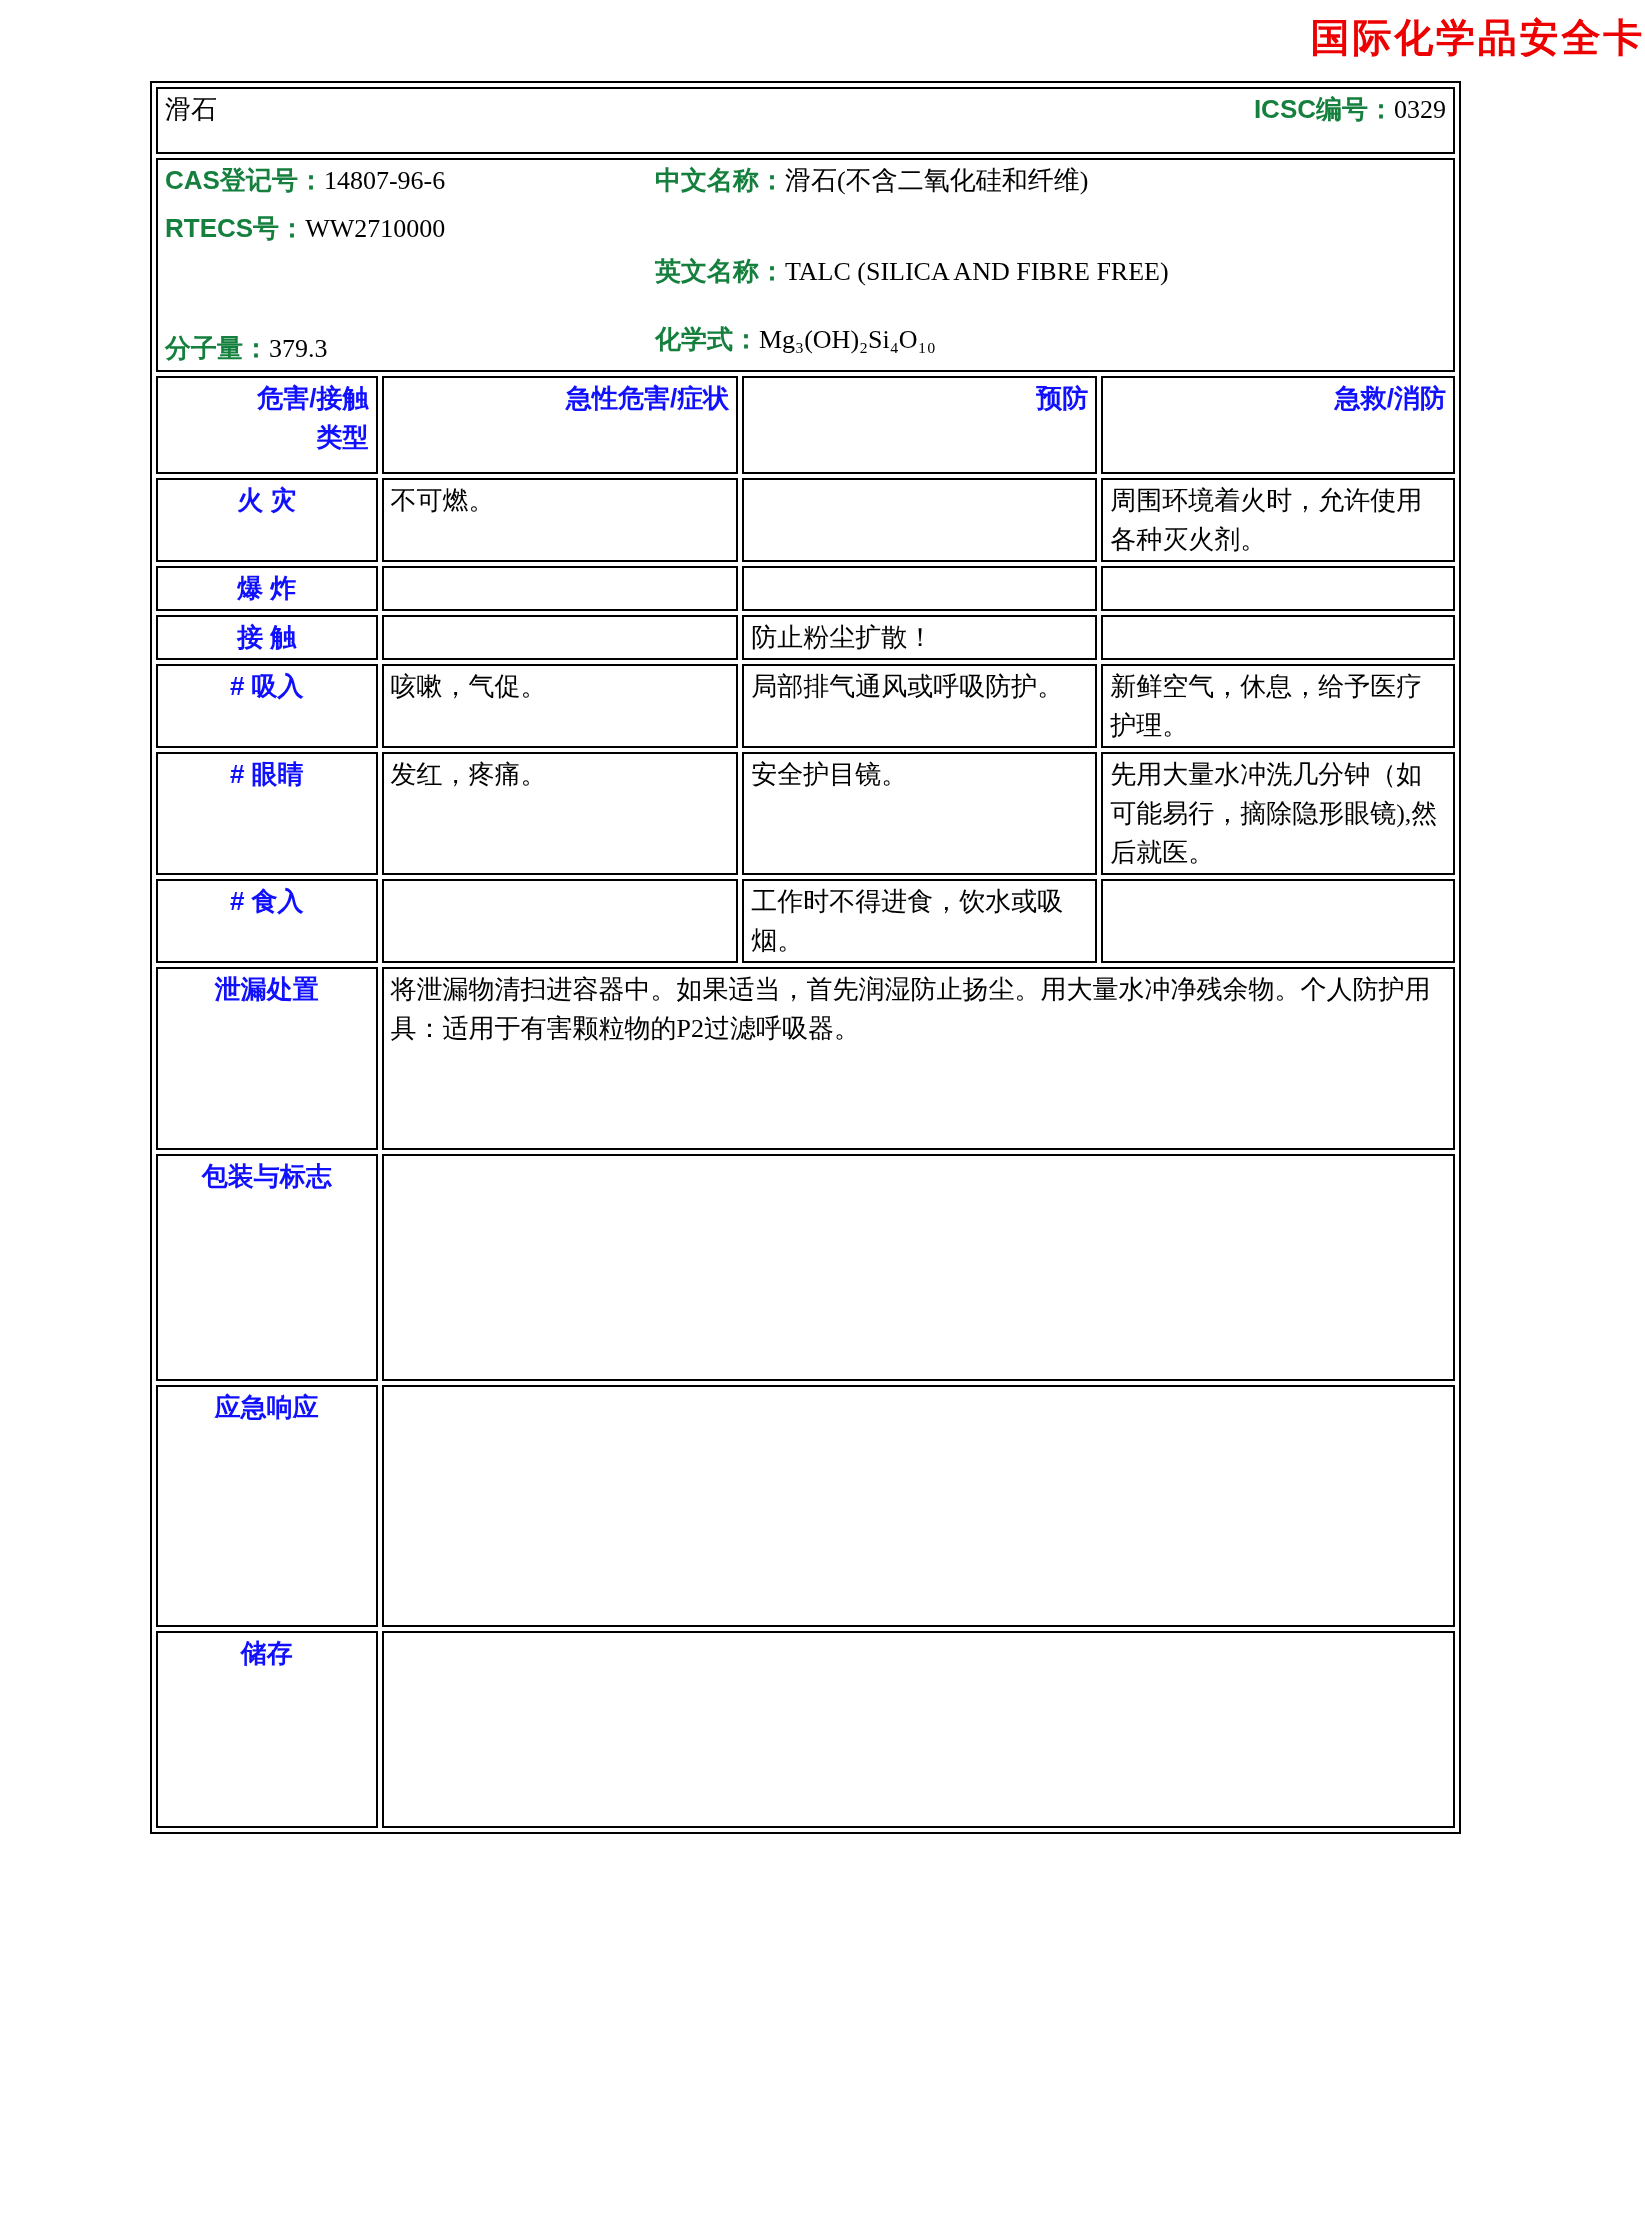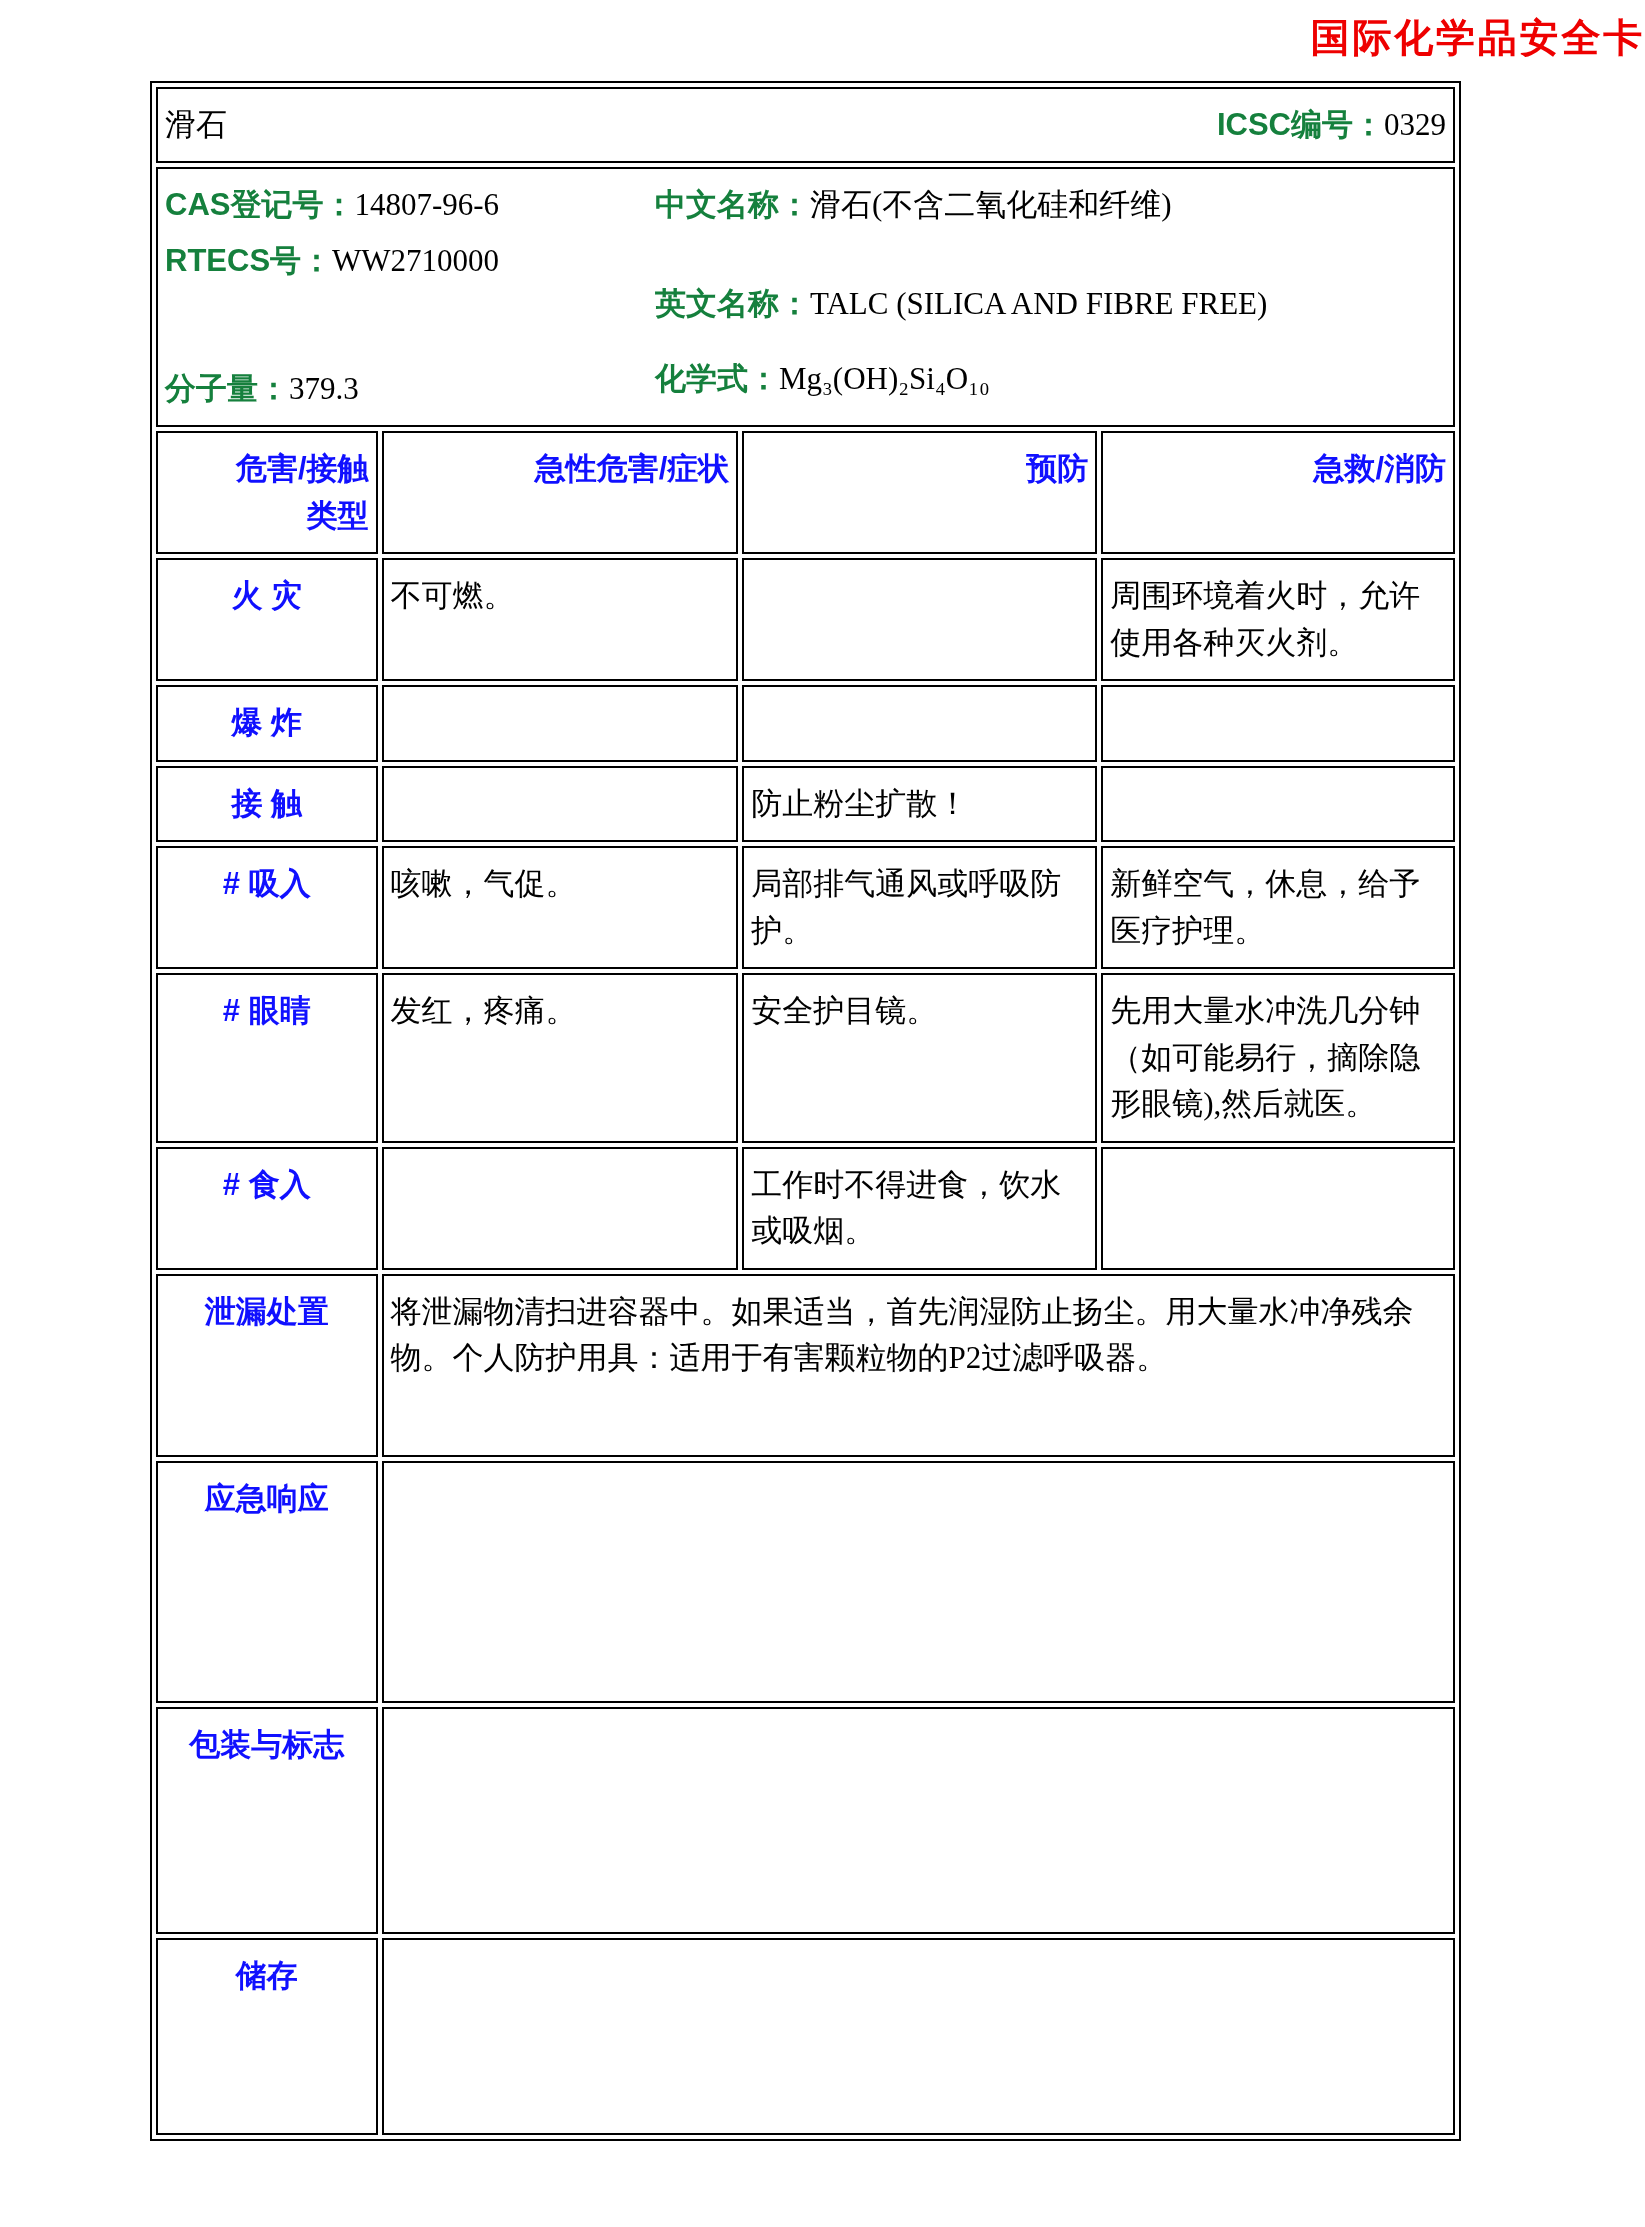--- a/index.html
+++ b/index.html
@@ -28,23 +28,23 @@
     width:1311px;
     border:2.8px solid #000;
     border-collapse:separate;
     border-spacing:4.2px;
     table-layout:fixed;
     background:#ffffff;
   }
   table.card td{
     border:2.1px solid #000;
     box-sizing:border-box;
-    padding:13px 7px;
+    padding:1px 7px;
     vertical-align:top;
-    font-size:31px;
+    font-size:26px;
     line-height:1.5;
     overflow:hidden;
   }
   
   td.lbl{
     font-family:"Liberation Sans","DejaVu Sans",sans-serif;
     font-weight:bold;
     color:#1010ff;
     text-align:center;
     vertical-align:middle;
@@ -197,26 +197,26 @@
       <td>工作时不得进食，饮水或吸烟。</td>
       <td></td>
     </tr>
 
     <tr>
       <td class="lbl" style="height:183px">泄漏处置</td>
       <td colspan="3">将泄漏物清扫进容器中。如果适当，首先润湿防止扬尘。用大量水冲净残余物。个人防护用具：适用于有害颗粒物的P2过滤呼吸器。</td>
     </tr>
 
     <tr>
+      <td class="lbl" style="height:227px">包装与标志</td>
+      <td colspan="3"></td>
+    </tr>
+
+    <tr>
       <td class="lbl" style="height:242px">应急响应</td>
-      <td colspan="3"></td>
-    </tr>
-
-    <tr>
-      <td class="lbl" style="height:227px">包装与标志</td>
       <td colspan="3"></td>
     </tr>
 
     <tr>
       <td class="lbl" style="height:197px">储存</td>
       <td colspan="3"></td>
     </tr>
 
   </tbody>
     </table>

